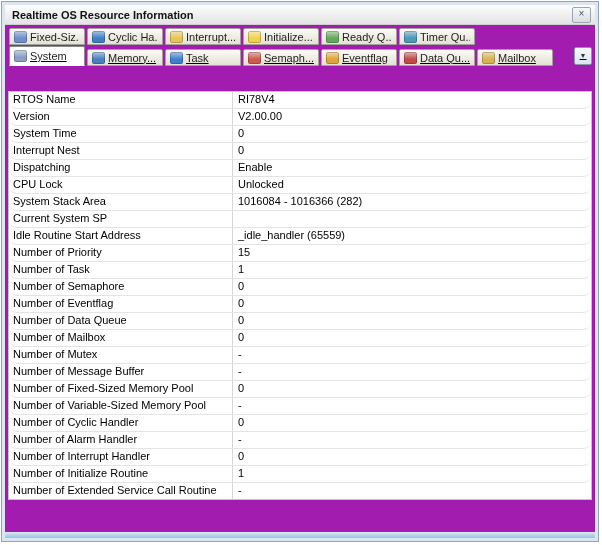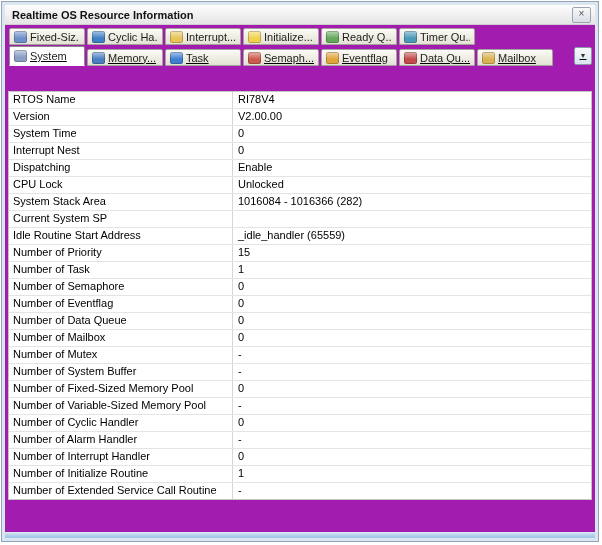--- a/index.html
+++ b/index.html
@@ -84,20 +84,21 @@
   
   .table {
     margin:25px 3px 0 3px;
     background:#ffffff;
     border:1px solid #c4c4c4;
   }
   .t-row {
     display:flex; height:16px; line-height:15px;
     font-size:11px; color:#000;
     border-bottom:1px solid #e4e4e4;
+    border-radius:8px;
   }
   .t-row:last-child { border-bottom:none; }
   .cell-prop {
     width:224px; box-sizing:border-box;
     padding-left:4px;
     border-right:1px solid #d6d6d6;
     white-space:nowrap; overflow:hidden;
   }
   .cell-val {
     flex:1; padding-left:5px;
@@ -232,21 +233,21 @@
         </div>
         <div class="t-row">
           <div class="cell-prop">Number of Mailbox</div>
           <div class="cell-val">0</div>
         </div>
         <div class="t-row">
           <div class="cell-prop">Number of Mutex</div>
           <div class="cell-val">-</div>
         </div>
         <div class="t-row">
-          <div class="cell-prop">Number of System Buffer</div>
+          <div class="cell-prop">Number of Message Buffer</div>
           <div class="cell-val">-</div>
         </div>
         <div class="t-row">
           <div class="cell-prop">Number of Fixed-Sized Memory Pool</div>
           <div class="cell-val">0</div>
         </div>
         <div class="t-row">
           <div class="cell-prop">Number of Variable-Sized Memory Pool</div>
           <div class="cell-val">-</div>
         </div>

